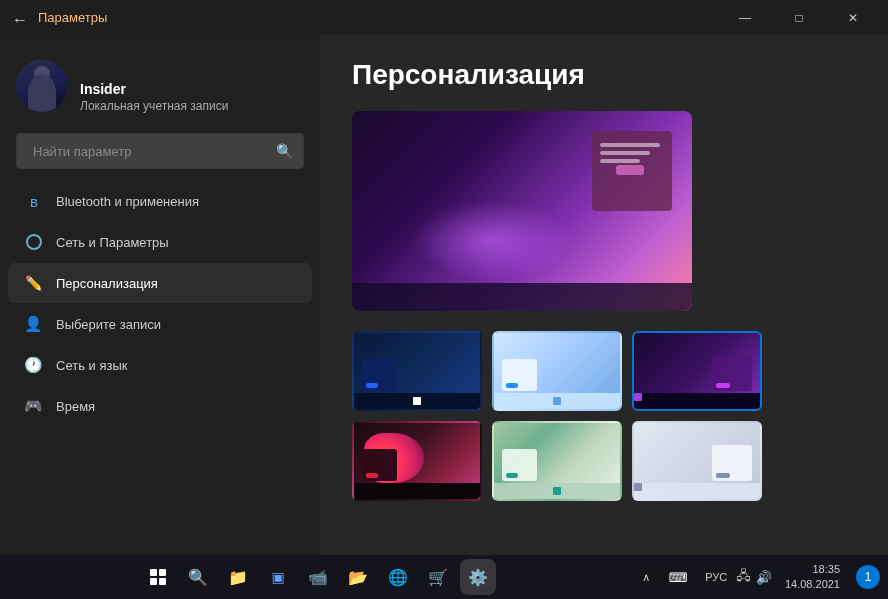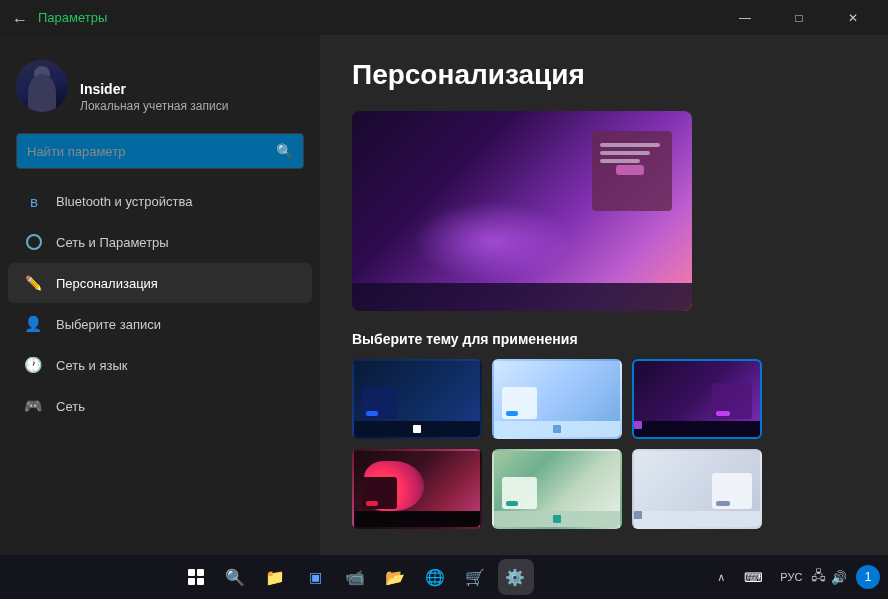--- a/index.html
+++ b/index.html
@@ -25,21 +25,21 @@
       z-index: 10;
     }
     .title-bar-back {
       color: #ccc;
       font-size: 16px;
       cursor: pointer;
       margin-right: 10px;
     }
     .title-bar-title {
       font-size: 13px;
-      color: #22c55e;
+      color: #fdba74;
       flex: 1;
     }
     .title-bar-controls {
       display: flex;
       gap: 8px;
     }
     .title-bar-btn {
       width: 46px;
       height: 35px;
       display: flex;
@@ -116,26 +116,26 @@
     .user-name { font-size: 14px; font-weight: 600; color: #fff; }
     .user-role { font-size: 12px; color: #aaa; margin-top: 2px; }
 
     .search-box {
       margin: 4px 16px 12px 16px;
       position: relative;
     }
     .search-input {
       width: 100%;
       height: 36px;
-      background: #0369a1;
+      background: #404040;
       border: 1px solid #3a3a3a;
       border-radius: 4px;
       color: #ccc;
       font-size: 13px;
-      padding: 0 36px 0 10px;
+      padding: 0 36px 0 16px;
       outline: none;
     }
     .search-input::placeholder { color: #888; }
     .search-icon-wrap {
       position: absolute;
       right: 10px;
       top: 50%;
       transform: translateY(-50%);
       color: #888;
       font-size: 14px;
@@ -535,21 +535,21 @@
     <div class="search-box">
       <input type="text" class="search-input" placeholder="Найти параметр" style="">
       <span class="search-icon-wrap">🔍</span>
     </div>
 
 
     <div class="nav-item">
       <div class="nav-icon">
         <span style="color:#60a0f0;font-size:15px;">ʙ</span>
       </div>
-      <span>Bluetooth и устройства</span>
+      <span>Bluetooth и применения</span>
     </div>
 
     <div class="nav-item">
       <div class="nav-icon">
         <div class="icon-globe"></div>
       </div>
       <span>Сеть и Параметры</span>
     </div>
 
     <div class="nav-item active">
@@ -571,41 +571,40 @@
       <div class="nav-icon">
         <span style="font-size:15px;color:#80c0ff;">🕐</span>
       </div>
       <span>Сеть и язык</span>
     </div>
 
     <div class="nav-item">
       <div class="nav-icon">
         <span style="font-size:15px;color:#80c0ff;">🎮</span>
       </div>
-      <span>Сеть</span>
+      <span>Время</span>
     </div>
   </div>
 
   <div class="main-content">
     <h1 class="page-title">Персонализация</h1>
 
     <div class="preview-banner">
       <div class="preview-banner-glow"></div>
       <div class="preview-window-mock">
         <div class="preview-window-lines">
           <div class="preview-line"></div>
           <div class="preview-line"></div>
           <div class="preview-line"></div>
         </div>
         <div class="preview-btn-mock"></div>
       </div>
       <div class="preview-taskbar-mock"></div>
     </div>
 
-    <div class="section-label">Выберите тему для применения</div>
 
     <div class="themes-grid">
 
       <div class="theme-card theme-dark-blue">
         <div class="tb-taskbar">
           <div style="width:8px;height:8px;background:#fff;border-radius:1px;"></div>
         </div>
         <div class="tb-window">
           <div class="tb-btn"></div>
         </div>
@@ -710,18 +709,22 @@
 
     <div class="taskbar-icon" style="font-size:13px;">⌨</div>
 
     <div class="taskbar-icon" style="font-size:11px;color:#ccc;width:32px;">РУС</div>
 
     <div class="tray-icons">
       <span style="font-size:13px;">🖧</span>
       <span style="font-size:13px;">🔊</span>
     </div>
 
+    <div class="clock-area">
+      <div>18:35</div>
+      <div>14.08.2021</div>
+    </div>
 
     <div class="notification-badge">
       <span>1</span>
     </div>
   </div>
 </div>
 
 </body></html>

